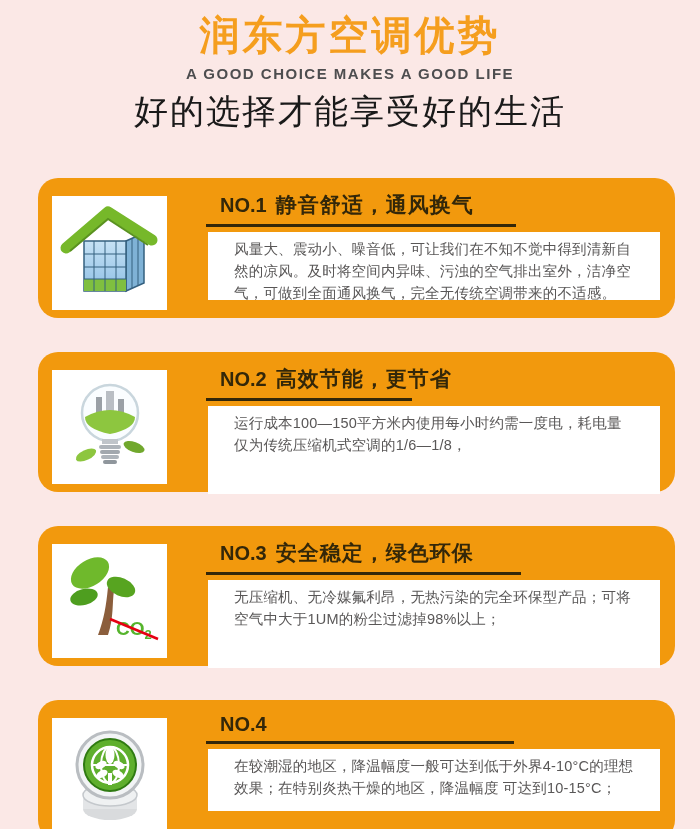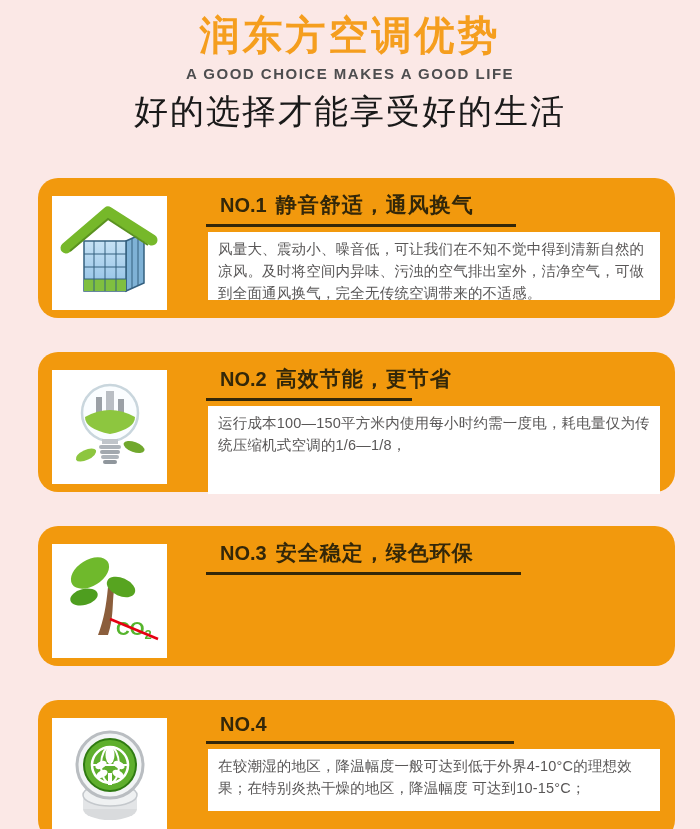--- a/index.html
+++ b/index.html
@@ -51,21 +51,21 @@
   }
   .card-no   { font-size:20px; font-weight:900; letter-spacing:0; }
   .card-title{ font-size:21px; font-weight:900; letter-spacing:1px; margin-left:9px; }
   .heading-underline {
     margin-top:5px; margin-left:-2px;
     height:3px; background:#332709; width:310px;
   }
   .card-body {
     margin-top:5px;
     background:#FFFFFF;
-    padding:6px 10px;
+    padding:6px 26px;
     font-size:14.5px; line-height:22px; letter-spacing:0.2px;
     color:#595757;
     box-sizing:border-box;
     overflow:hidden;
   }
   .card:nth-of-type(1) .card-body { height:68px; }
   .card:nth-of-type(2) .card-body { height:88px; }
   .card:nth-of-type(3) .card-body { height:88px; }
   .card:nth-of-type(4) .card-body { height:62px; }
   .card:nth-of-type(2) .heading-underline { width:206px; }
@@ -160,20 +160,21 @@
           <line x1="52" y1="70" x2="100" y2="90" stroke="#E60012" stroke-width="2.5"></line>
         </svg>
       </span>
     </div>
     <div class="card-content">
       <div class="card-heading">
         <span class="card-no">NO.3</span>
         <span class="card-title">安全稳定，绿色环保</span>
       </div>
       <div class="heading-underline"></div>
+      <div class="card-body">无压缩机、无冷媒氟利昂，无热污染的完全环保型产品；可将空气中大于1UM的粉尘过滤掉98%以上；</div>
     </div>
   </div>
 
   <div class="card">
     <div class="img-box">
       <span>
         <svg width="104" height="104" viewBox="0 0 104 104">
           <ellipse cx="52" cy="86" rx="27" ry="11" fill="#D9DBDD"></ellipse>
           <rect x="25" y="72" width="54" height="14" fill="#E3E5E7"></rect>
           <ellipse cx="52" cy="72" rx="27" ry="11" fill="#EFF1F2" stroke="#C4C8CC" stroke-width="1.5"></ellipse>

